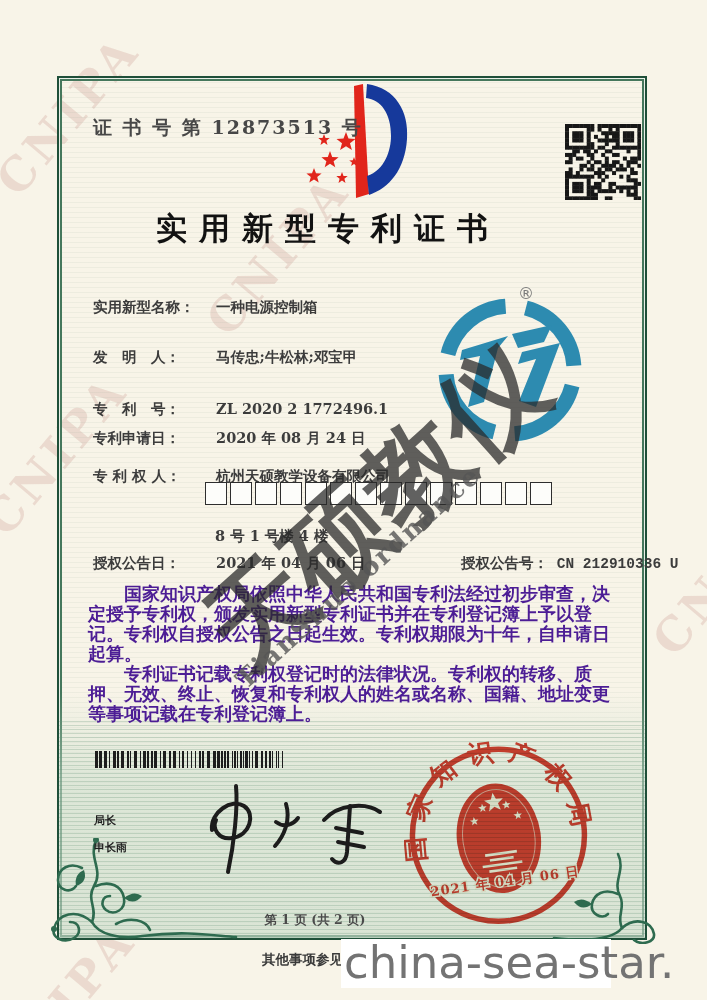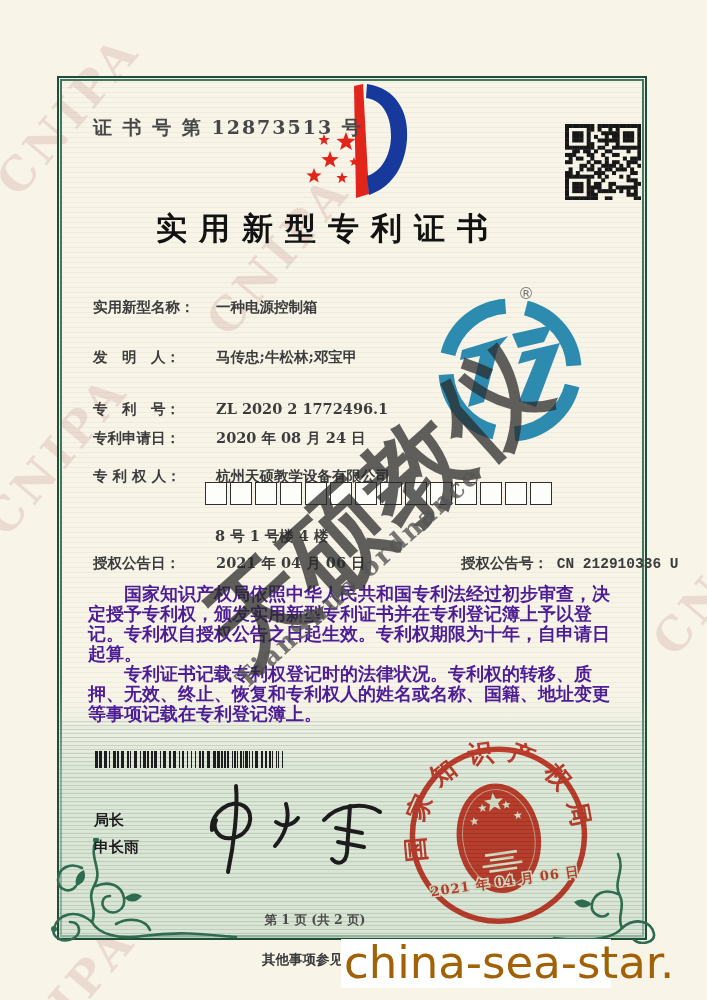--- a/index.html
+++ b/index.html
@@ -34,40 +34,40 @@
   .grant-no{position:absolute;left:368px;top:0;font-family:Liberation Mono, monospace;}
   .rboxes{position:absolute;left:205px;top:482px;z-index:10;display:flex;gap:3px;}
   .rbox{width:20px;height:21px;border:1.5px solid #2e2e2e;background:#fdfdfa;display:inline-block;}
   
   .legal{position:absolute;left:88px;top:584px;width:528px;font-size:18px;line-height:20px;
     color:#4c1d95;font-weight:600;z-index:10;}
   .legal p{margin:0;text-indent:2em;}
   
   .barcode{position:absolute;left:95px;top:751px;width:192px;height:17px;z-index:10;}
   .director{position:absolute;left:94px;top:807px;z-index:10;color:#1e1e1e;
-    font-family:"DejaVu Sans","Liberation Sans",sans-serif;font-weight:700;font-size:15px;line-height:27px;}
+    font-family:"DejaVu Sans","Liberation Sans",sans-serif;font-weight:700;font-size:11px;line-height:27px;}
   .signature{position:absolute;left:190px;top:778px;z-index:25;}
   .seal{position:absolute;left:404px;top:740px;z-index:20;opacity:0.93;mix-blend-mode:multiply;}
   .page-info{position:absolute;left:57px;top:912px;width:516px;text-align:center;
     font-size:12.5px;color:#4a4a4a;font-weight:600;z-index:10;}
   .cont-note{position:absolute;left:262px;top:951px;font-size:13.5px;font-weight:700;color:#3a3a3a;z-index:12;}
   
   .flourish{position:absolute;z-index:4;}
   .fl-left{left:38px;top:838px;}
   .fl-right{left:552px;top:852px;transform:scaleX(-1);}
   
   .brand-cn{position:absolute;left:92px;top:438px;width:570px;text-align:center;white-space:nowrap;
     font-size:104px;font-weight:700;color:rgba(42,42,42,0.74);transform:rotate(-42deg);z-index:40;pointer-events:none;}
   .brand-en{position:absolute;left:128px;top:562px;width:460px;text-align:center;white-space:nowrap;
     font-size:26px;font-weight:700;letter-spacing:2px;color:rgba(85,85,85,0.8);transform:rotate(-42deg);z-index:41;pointer-events:none;}
   .reg-mark{position:absolute;left:518px;top:284px;font-size:16px;color:#7c7c7c;z-index:10;font-family:"DejaVu Sans",sans-serif;}
   
   .overlay-band{position:absolute;left:341px;top:939px;width:270px;height:49px;background:#ffffff;z-index:89;}
   .overlay-text{position:absolute;left:344px;top:936px;font-family:"DejaVu Sans","Liberation Sans",sans-serif;
-    font-size:45px;color:#a16207;white-space:nowrap;z-index:90;}
+    font-size:45px;color:#737373;white-space:nowrap;z-index:90;}
 </style>
 </head>
 <body>
 
 <div class="page">
 
   <div class="cnipa-wm" style="left:-28px;top:88px;">CNIPA</div>
   <div class="cnipa-wm" style="left:182px;top:228px;">CNIPA</div>
   <div class="cnipa-wm" style="left:-40px;top:428px;">CNIPA</div>
   <div class="cnipa-wm" style="left:628px;top:548px;">CNIPA</div>

